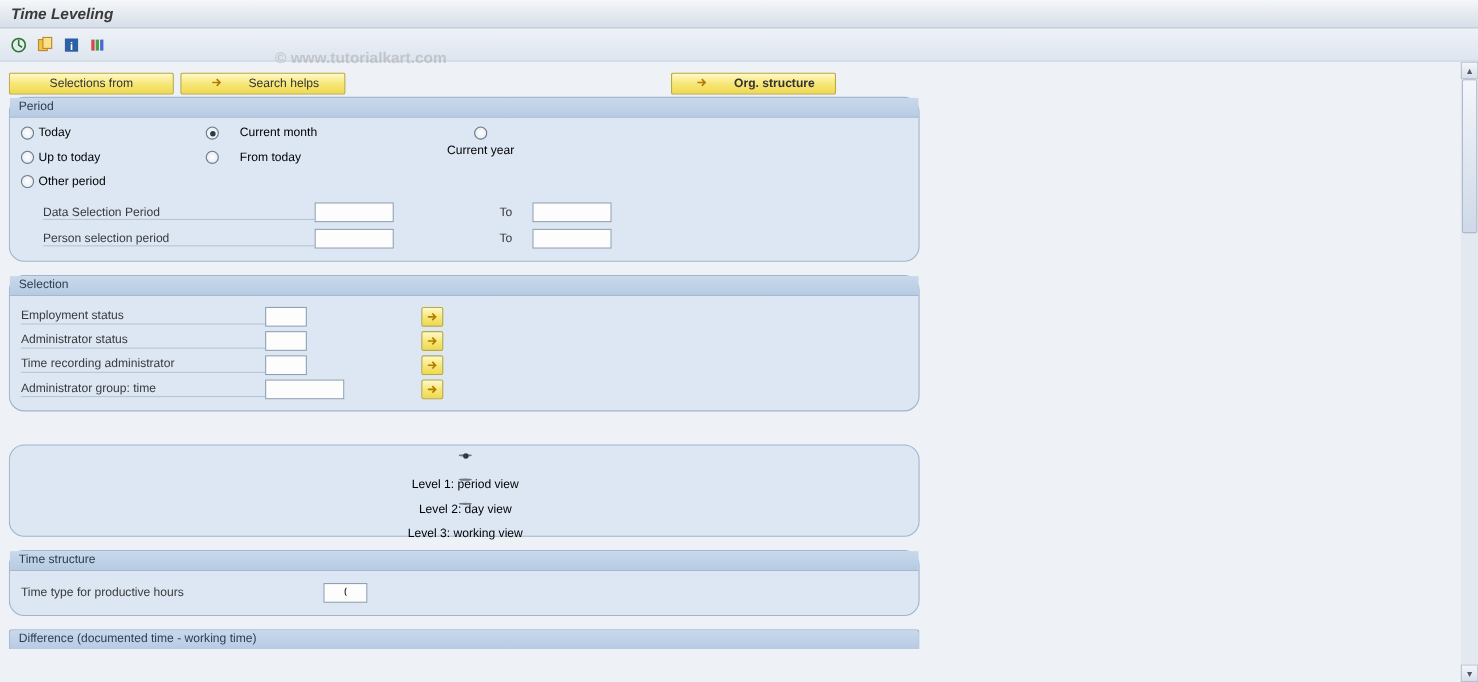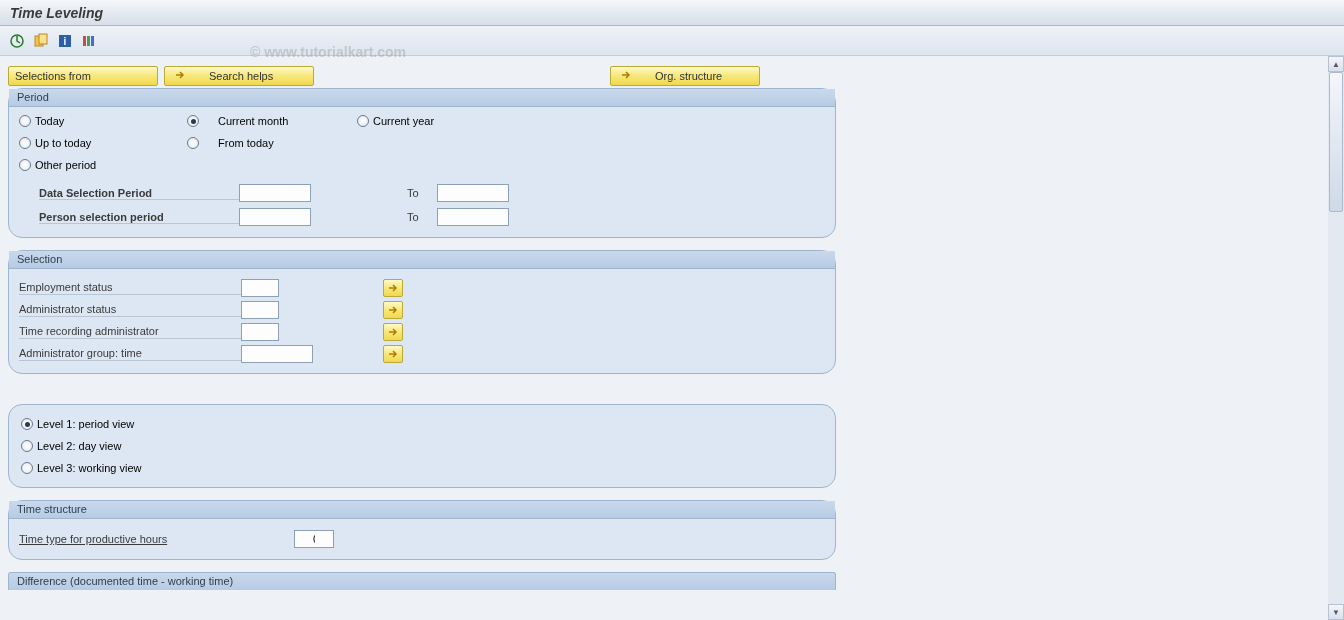--- a/index.html
+++ b/index.html
@@ -11,21 +11,20 @@
       height: 620px;
       overflow: hidden;
       position: relative;
     }
     .title-bar {
       background: linear-gradient(to bottom, #f5f7fa 0%, #e5eaf0 50%, #d7dee8 100%);
       height: 26px;
       border-bottom: 1px solid #a9b8cc;
       padding: 4px 10px;
       display: flex;
-      align-items: center;
     }
     .title-text {
       font-weight: bold;
       font-style: italic;
       font-size: 14px;
       color: #3a3a3a;
     }
     .toolbar {
       background: linear-gradient(to bottom, #eef2f7 0%, #dde5ef 100%);
       height: 30px;
@@ -94,21 +93,21 @@
       border: 1px solid #b9aa3a;
       height: 20px;
       display: inline-flex;
       align-items: center;
       padding: 0 6px;
       font-size: 11px;
       color: #333;
       cursor: pointer;
       border-radius: 2px;
     }
-    .yellow-btn.wide { min-width: 150px; }
+    .yellow-btn.wide { min-width: 150px; justify-content: center; }
     .yellow-btn .arrow-ico { margin-right: 24px; margin-left:4px; }
     .panel {
       background: #dce7f3;
       border: 1px solid #9fb5cd;
       border-radius: 14px;
       margin-bottom: 12px;
       width: 828px;
     }
     .panel-header {
       background: linear-gradient(to bottom, #c9d9ec 0%, #b6cbe3 100%);
@@ -121,37 +120,37 @@
     .panel-body {
       padding: 8px 10px;
     }
     .radio-row {
       display: flex;
       align-items: flex-start;
       height: 22px;
     }
     .radio-col1 { width: 168px; display:flex; align-items:center; gap:4px;}
     .radio-col2 { width: 170px; display:flex; align-items:center; gap:19px;}
-    .radio-col3 { width: 160px; display:flex; align-items:center; gap:4px;}
+    .radio-col3 { width: 160px; display:flex; align-items:center; gap:4px;flex-direction:column;}
     .radio {
       width: 12px; height: 12px; border-radius: 50%;
       border: 1px solid #6a7a8c; background: radial-gradient(#fff,#e0e6ee);
       display: inline-flex; align-items:center; justify-content:center;
       cursor: pointer; position: relative;
     }
     .radio.checked::after{
       content:''; width:5px;height:5px;border-radius:50%;background:#2a3a4a;position:absolute;
     }
     .field-row {
       display: flex;
       align-items: center;
       height: 24px;
       margin-left: 20px;
     }
-    .field-label { width: 200px; color:#3a3a3a;font-weight:bold;}
+    .field-label { width: 247px; color:#3a3a3a;}
     .field-label.underline { border-bottom: 1px solid #b8c5d4; }
     .text-input {
       border: 1px solid #8ea0b5;
       background: #fdfdfd;
       height: 18px;
       padding: 0 18px;
       font-size: 11px;
     }
     .w60 { width: 72px; }
     .w30 { width: 36px; }
@@ -167,35 +166,35 @@
     .sel-input-cell{ width: 142px; }
     .arrow-btn {
       width: 20px; height: 18px;
       background: linear-gradient(to bottom, #fff9c8 0%, #f7e77a 50%, #f0d94e 100%);
       border: 1px solid #b9aa3a;
       display:inline-flex;align-items:center;justify-content:center;
       cursor:pointer; border-radius:2px;
     }
     .arrow-svg{width:10px;height:10px;}
     .initial-radio-row{
-      display:flex;align-items:center;height:22px;gap:4px;margin-left:2px;
+      display:flex;align-items:center;height:22px;gap:20px;margin-left:2px;flex-direction:column;
     }
     .tr-row{display:flex;align-items:center;height:24px;}
-    .tr-label{width:275px;color:#3a3a3a;text-decoration:underline;}
+    .tr-label{width:275px;color:#3a3a3a;}
     .diff-header{
       background: linear-gradient(to bottom, #c9d9ec 0%, #b6cbe3 100%);
       border: 1px solid #9fb5cd;
       border-bottom: none;
       padding: 2px 8px;
       height: 18px;
       width: 828px;
       border-radius: 3px 3px 0 0;
       font-size:11px;color:#2c3e50;
     }
-    .spacer-yellow { margin-left: 290px; }
+    .spacer-yellow { margin-left: 290px; font-weight: bold; }
   </style>
 </head>
 <body>
 
 <div class="title-bar">
   <span class="title-text">Time Leveling</span>
 </div>
 
 <div class="toolbar">
   <span class="tb-icon">

